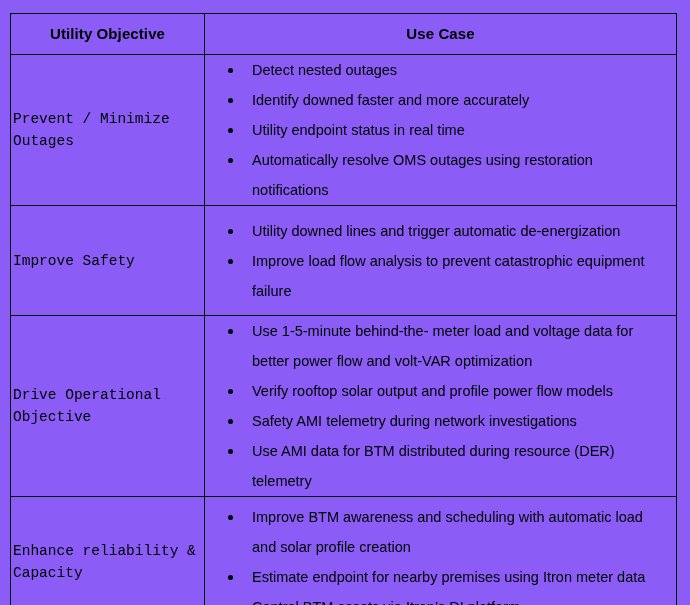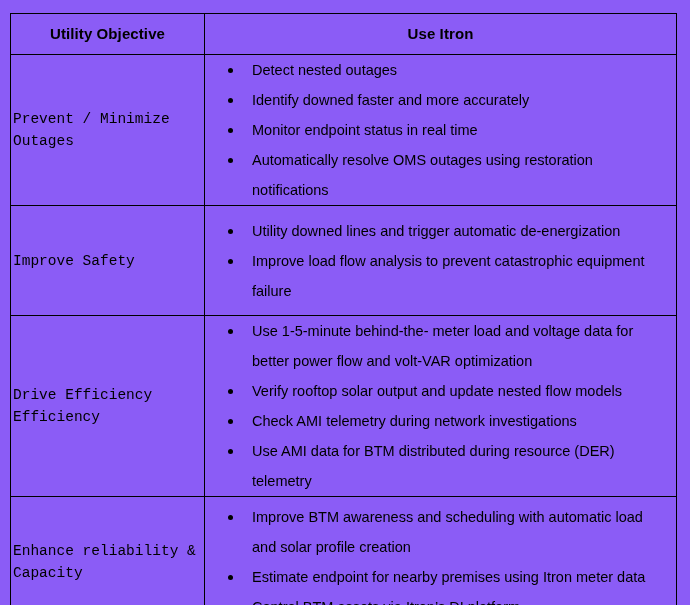--- a/index.html
+++ b/index.html
@@ -115,62 +115,62 @@
       <col class="col-objective">
       <col class="col-usecase">
     </colgroup>
 
     <thead>
       <tr>
         <th class="hdr-cell">
           <span class="hdr-label">Utility Objective</span>
         </th>
         <th class="hdr-cell">
-          <span class="hdr-label">Use Itron</span>
+          <span class="hdr-label">Use Case</span>
         </th>
       </tr>
     </thead>
 
     <tbody>
 
       <tr class="r1">
         <td class="obj-cell">
           <span class="obj-label">Prevent / Minimize Outages</span>
         </td>
         <td class="uc-cell">
           <ul class="uc-list">
             <li>Detect nested outages</li>
             <li>Identify downed faster and more accurately</li>
-            <li>Monitor endpoint status in real time</li>
+            <li>Utility endpoint status in real time</li>
             <li>Automatically resolve OMS outages using restoration notifications</li>
           </ul>
         </td>
       </tr>
 
       <tr class="r2">
         <td class="obj-cell">
           <span class="obj-label">Improve Safety</span>
         </td>
         <td class="uc-cell">
           <ul class="uc-list">
             <li>Utility downed lines and trigger automatic de-energization</li>
             <li>Improve load flow analysis to prevent catastrophic equipment failure</li>
           </ul>
         </td>
       </tr>
 
       <tr class="r3">
         <td class="obj-cell">
-          <span class="obj-label">Drive Efficiency Efficiency</span>
+          <span class="obj-label">Drive Operational Objective</span>
         </td>
         <td class="uc-cell">
           <ul class="uc-list">
             <li>Use 1-5-minute behind-the- meter load and voltage data for better power flow and volt-VAR optimization</li>
-            <li>Verify rooftop solar output and update nested flow models</li>
-            <li>Check AMI telemetry during network investigations</li>
+            <li>Verify rooftop solar output and profile power flow models</li>
+            <li>Safety AMI telemetry during network investigations</li>
             <li>Use AMI data for BTM distributed during resource (DER) telemetry</li>
           </ul>
         </td>
       </tr>
 
       <tr class="r4">
         <td class="obj-cell">
           <span class="obj-label">Enhance reliability &amp; Capacity</span>
         </td>
         <td class="uc-cell">

